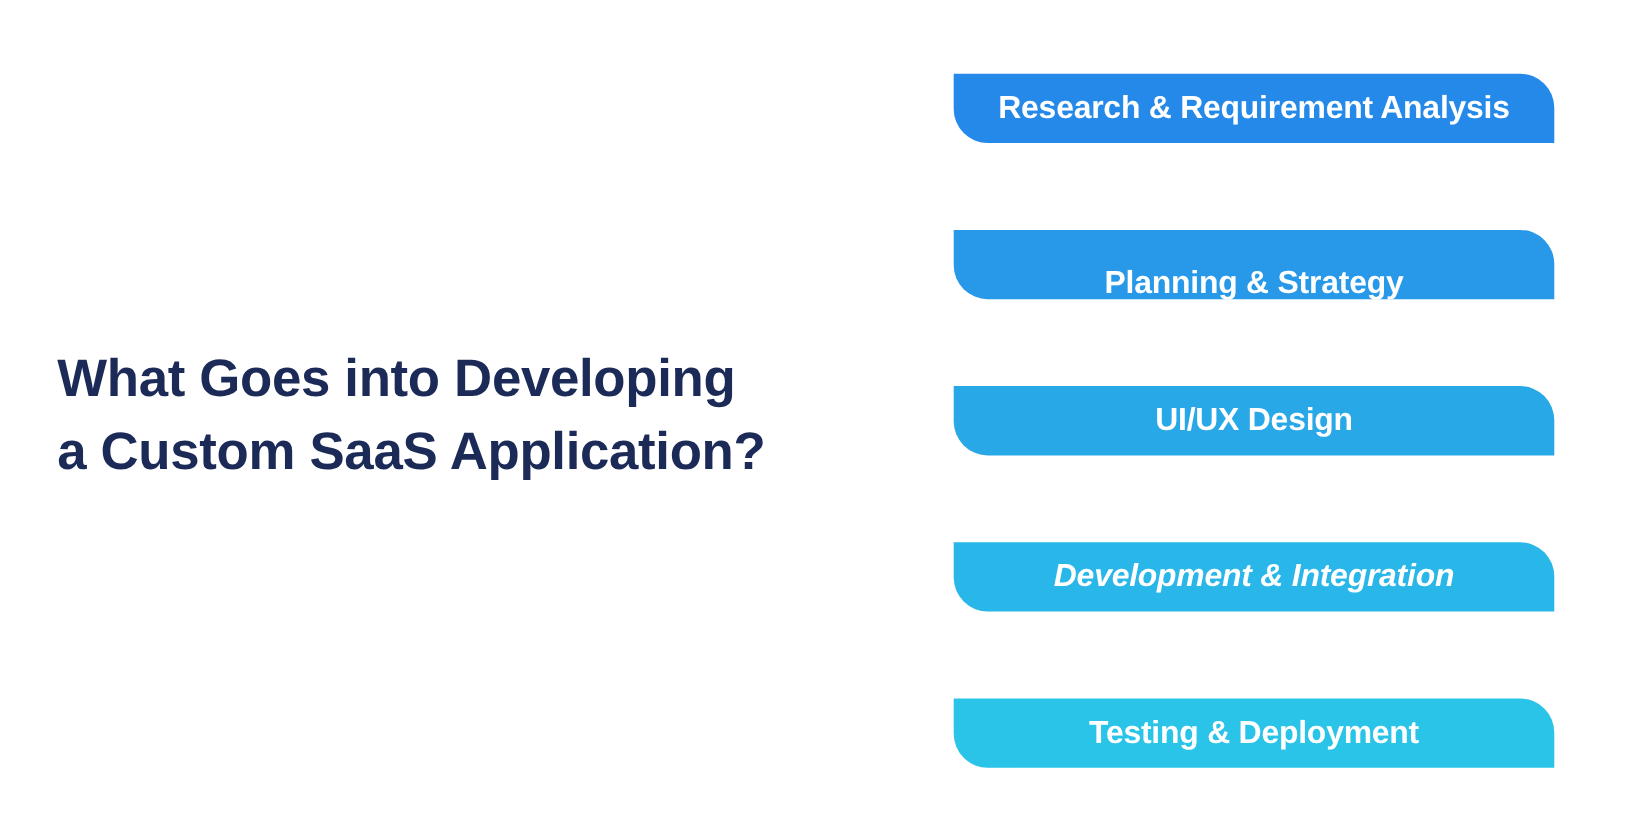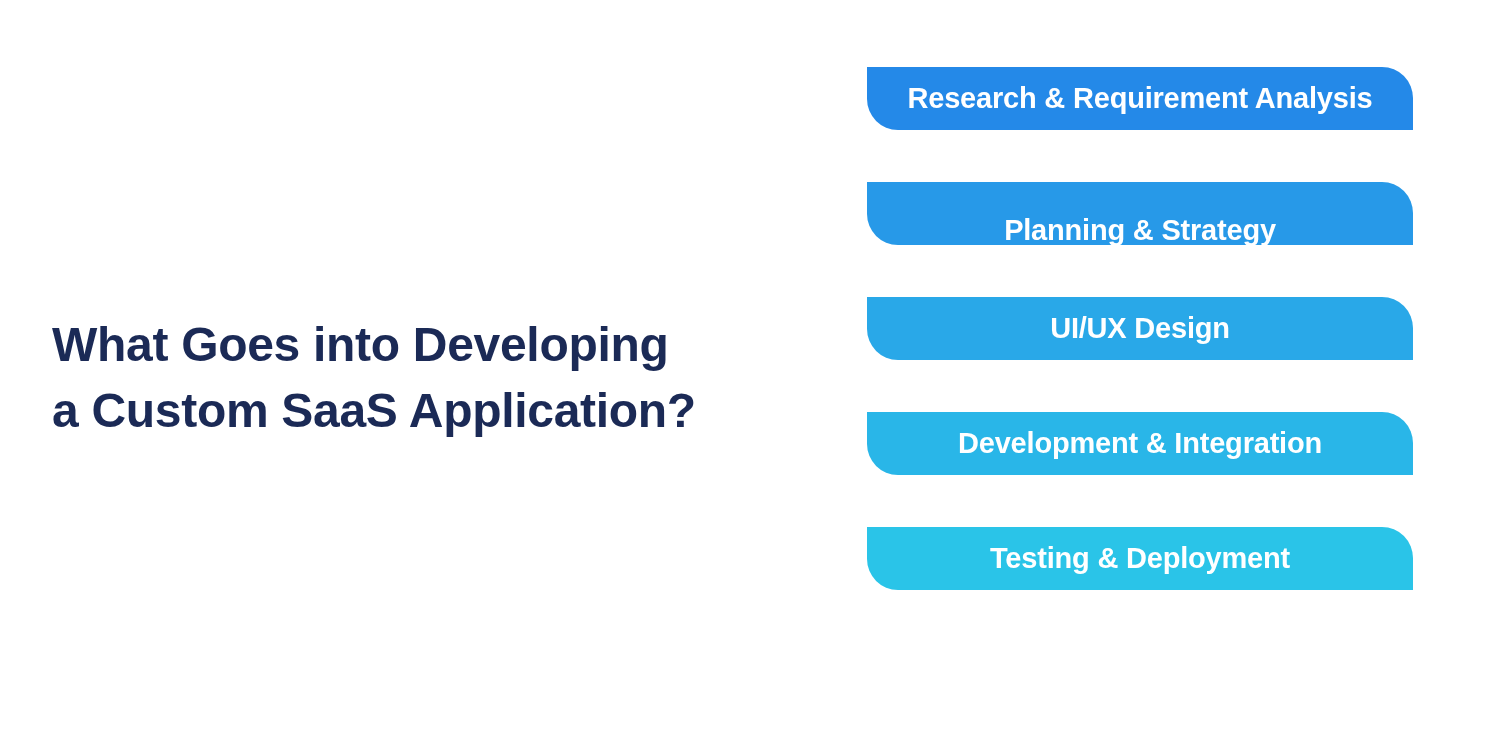--- a/index.html
+++ b/index.html
@@ -47,21 +47,21 @@
     left: 867px;
     top: 67px;
     width: 546px;
   }
 
   .step-banner {
     position: relative;
     box-sizing: border-box;
     width: 546px;
     height: 63px;
-    margin-bottom: 52px;
+    margin-bottom: 79px;
     display: flex;
     align-items: center;
     justify-content: center;
     
     border-radius: 0 31px 0 31px;
   }
 
   .step-banner:last-child {
     margin-bottom: 0;
   }
@@ -94,21 +94,21 @@
     </div>
 
     <div class="step-banner" style="background: rgb(39, 153, 232); align-items: flex-end;">
       <span class="step-label" style="color: rgb(255, 255, 255);">Planning &amp; Strategy</span>
     </div>
 
     <div class="step-banner" style="background: rgb(41, 168, 232);">
       <span class="step-label" style="color: rgb(255, 255, 255);">UI/UX Design</span>
     </div>
 
-    <div class="step-banner" style="background: rgb(41, 182, 232);">
+    <div class="step-banner" style="background: rgb(41, 182, 232); font-style: italic;">
       <span class="step-label" style="color: rgb(255, 255, 255);">Development &amp; Integration</span>
     </div>
 
     <div class="step-banner" style="background: rgb(42, 196, 232);">
       <span class="step-label" style="color: rgb(255, 255, 255);">Testing &amp; Deployment</span>
     </div>
 
 
   </div>
 

